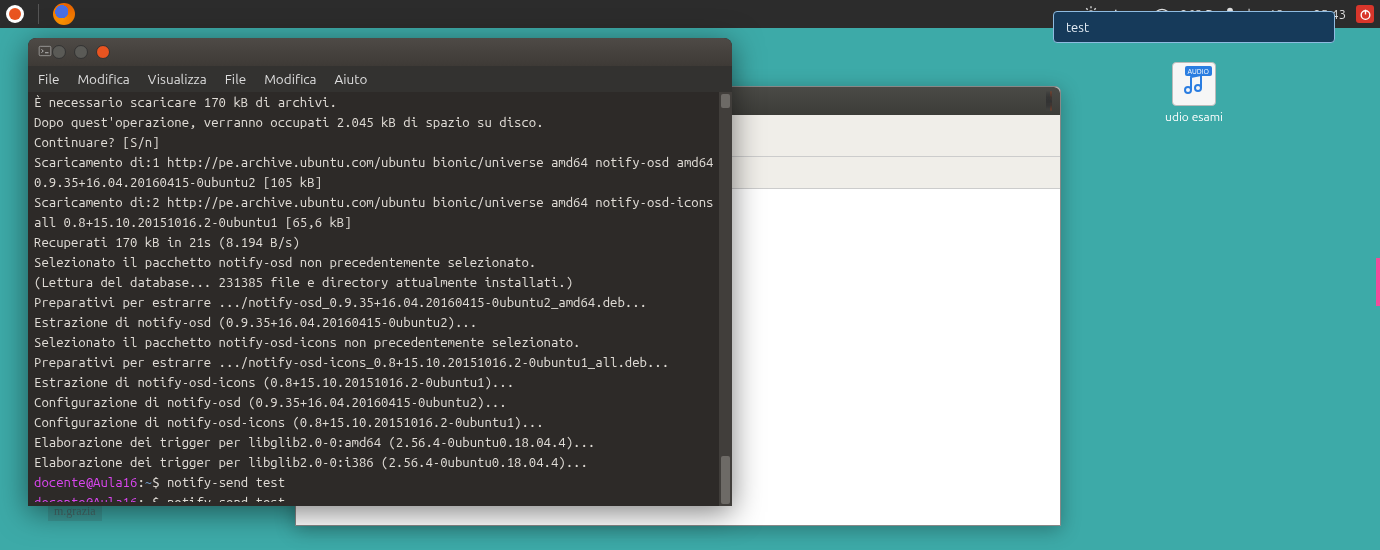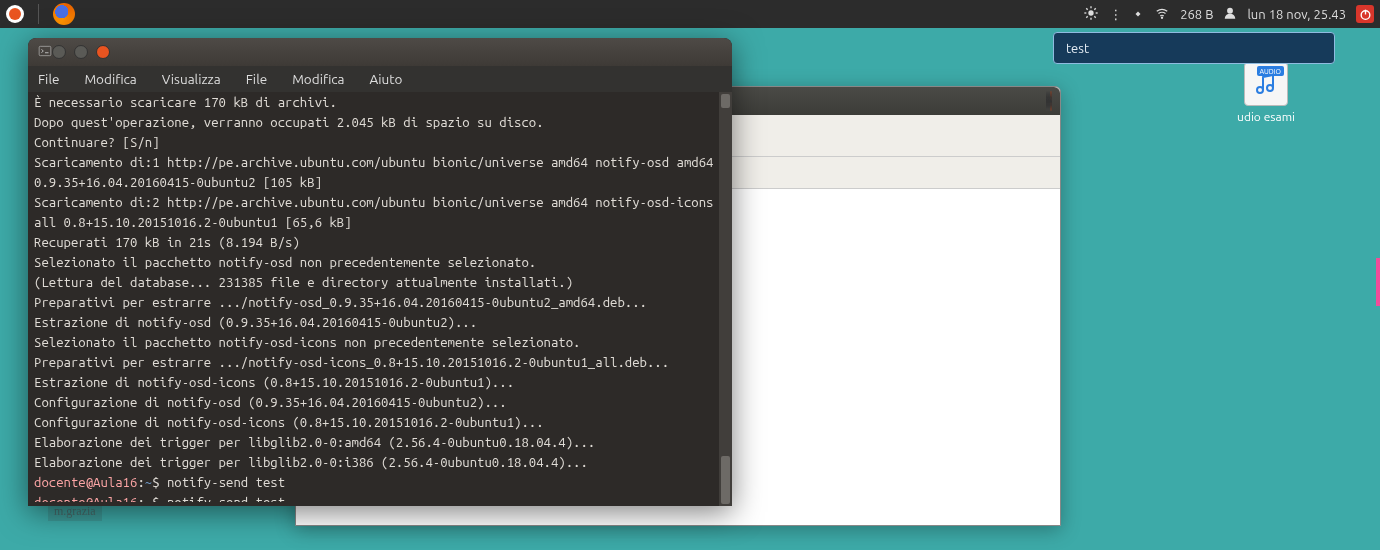--- a/index.html
+++ b/index.html
@@ -31,27 +31,27 @@
               conic-gradient(from 200deg, #ff9500, #e66000, #ff9500);
 }
 .power-icon {
   width: 18px; height: 18px; border-radius: 3px; background: #d9362b;
   display: flex; align-items: center; justify-content: center; color: #fff;
 }
 .power-icon svg { width: 13px; height: 13px; }
 .vsep { width: 1px; height: 20px; background: #555; }
 
 .notification {
-  position: absolute; top: 32px; left: 1053px; width: 282px;
+  position: absolute; top: 11px; left: 1053px; width: 282px;
   background: #163a5a; border: 1px solid #8fbbe0; border-radius: 4px;
   padding: 8px 12px; color: #e5edf5; font-size: 13px; z-index: 30;
 }
 
 .desktop-icon {
-  position: absolute; top: 62px; left: 1226px; width: 80px;
+  position: absolute; top: 62px; left: 1154px; width: 80px;
   text-align: center; color: #fff; font-size: 12px; z-index: 5;
 }
 .desktop-icon .icon-bg {
   width: 44px; height: 44px; margin: 0 auto 4px; background: #f6f6f6;
   border: 1px solid #bbb; border-radius: 4px; position: relative;
   display: flex; align-items: center; justify-content: center;
 }
 .desktop-icon .audio-tag {
   position: absolute; top: 3px; right: 3px; background: #2a7de1;
   color: #fff; font-size: 7px; padding: 1px 3px; border-radius: 2px;
@@ -109,42 +109,42 @@
   color: #d3cfc9; overflow: hidden;
 }
 .term-titlebar {
   height: 28px; background: linear-gradient(#4e4a46, #3e3a36);
   border-radius: 8px 8px 0 0; display: flex; align-items: center;
   padding: 0 10px; font-size: 13px;
 }
 .term-titlebar .title-text { flex: 1; text-align: left; padding-left: 24px; }
 .term-titlebar .controls { display: flex; gap: 8px; }
 .term-menubar {
-  height: 26px; display: flex; align-items: center; gap: 25px;
+  height: 26px; display: flex; align-items: center; gap: 18px;
   padding: 0 10px; font-size: 13.5px; font-family: Ubuntu, sans-serif;
   background: #333230; color: #ddd;
 }
 .term-body {
   position: absolute; top: 54px; left: 6px; right: 14px; bottom: 4px;
   font-size: 13.2px; line-height: 20px; white-space: pre-wrap;
   overflow: hidden; color: #e0dcd6;
 }
 .term-scroll {
   position: absolute; top: 54px; right: 0; width: 13px; bottom: 0;
   background: #413e3b;
 }
 .term-scroll .thumb {
   position: absolute; left: 2px; right: 2px; bottom: 2px; height: 48px;
   background: #6d6a66; border-radius: 2px;
 }
 .term-scroll .thumb-top {
   position: absolute; left: 2px; right: 2px; top: 2px; height: 14px;
   background: #6d6a66; border-radius: 2px;
 }
-.prompt-user { color: #fca5a5; text-align: center; }
+.prompt-user { color: #d946ef; text-align: center; }
 .prompt-path { color: #729fcf; }
 .cursor { display: inline-block; width: 8px; height: 15px; background: #ddd; vertical-align: text-bottom; }
 
 .pink-stripe {
   position: absolute; right: 0; top: 258px; width: 4px; height: 48px;
   background: #f04d9a; z-index: 40;
 }
 .faint-label {
   position: absolute; top: 502px; left: 48px; color: rgba(80,80,80,0.6);
   font-size: 12px; z-index: 5; background: rgba(60,120,118,0.35);

